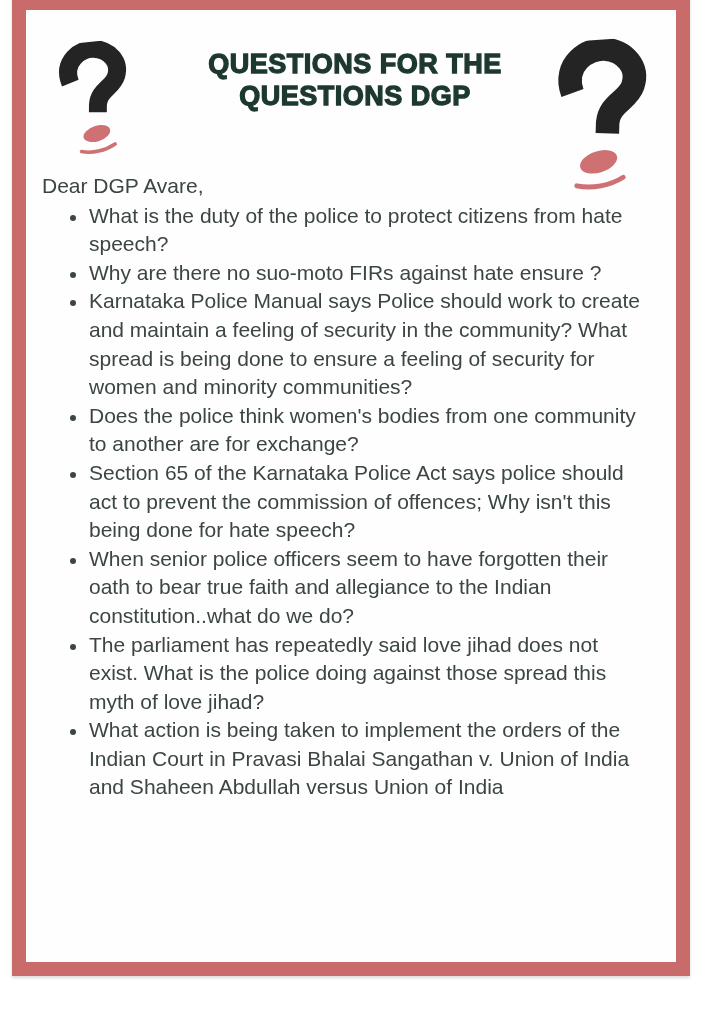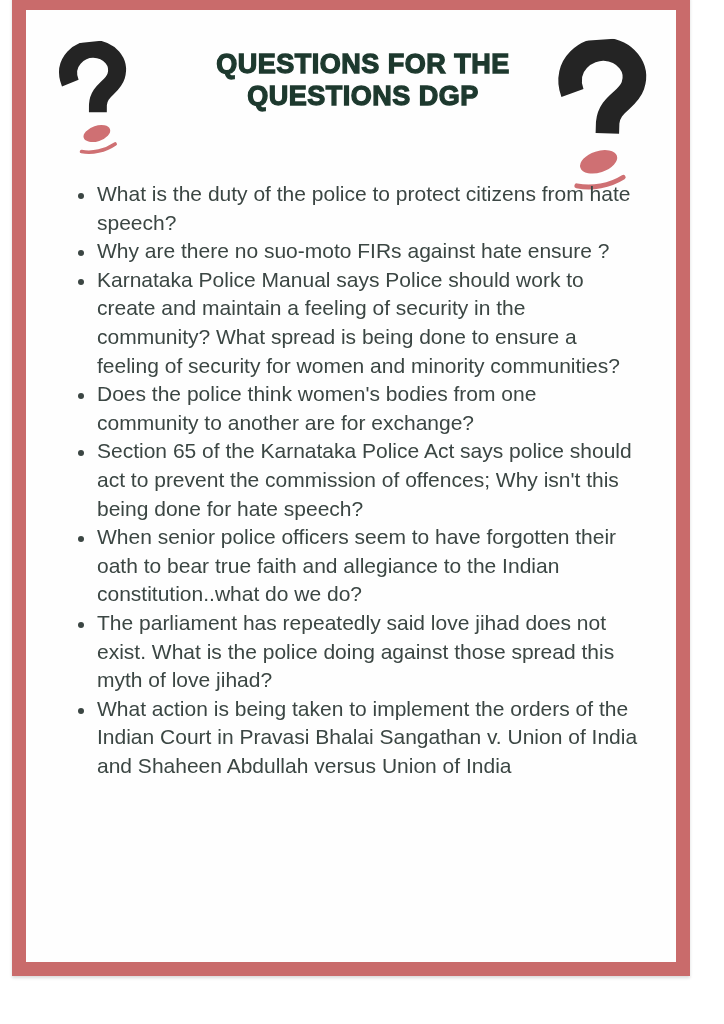--- a/index.html
+++ b/index.html
@@ -16,21 +16,21 @@
     position:absolute;
     left:12px; top:-4px;
     width:678px; height:980px;
     border:14px solid #c96b6b;
     background:#fefefe;
     box-shadow:0 2px 3px rgba(0,0,0,0.15);
   }
 
   .header-title {
     position:absolute;
-    left:12px; top:38px;
+    left:4px; top:38px;
     width:100%;
     text-align:center;
     color:#1d392e;
     font-weight:bold;
     font-size:27px;
     line-height:32px;
     letter-spacing:0.5px;
     -webkit-text-stroke:1.3px #1d392e;
   }
 
@@ -41,21 +41,21 @@
   .letter {
     position:absolute;
     left:16px; top:162px;
     width:606px;
     color:#3b4643;
     font-size:21px;
     line-height:28.6px;
   }
   .salutation { margin-bottom:1px; }
   .question-list {
-    margin:8px;
+    margin:0;
     padding-left:46px;
     list-style:disc;
   }
   .question-list li { padding-left:1px; }
   .question-list li::marker { color:#3b4643; font-size:19px; }
 </style>
 </head>
 <body>
 
 <div class="page">
@@ -72,20 +72,21 @@
       <div>QUESTIONS DGP</div>
     </div>
 
     <svg class="qmark qmark-right" viewBox="0 0 100 150" xmlns="http://www.w3.org/2000/svg">
       <path d="M26,48 C18,20 44,7 59,9 C78,12 90,28 83,45 C77,59 60,60 57,78 L56,88" fill="none" stroke="#242424" stroke-width="22" stroke-linecap="butt"></path>
       <ellipse cx="46" cy="114" rx="18" ry="10" fill="#cf7073" transform="rotate(-14 46 114)"></ellipse>
       <path d="M24,135 C38,139 55,137 68,130" fill="none" stroke="#cf7073" stroke-width="4.5" stroke-linecap="round"></path>
     </svg>
 
     <div class="letter">
+      <p class="salutation">Dear DGP Avare,</p>
       <ul class="question-list">
         <li>What is the duty of the police to protect citizens from hate speech?</li>
         <li>Why are there no suo-moto FIRs against hate ensure ?</li>
         <li>Karnataka Police Manual says Police should work to create and maintain a feeling of security in the community? What spread is being done to ensure a feeling of security for women and minority communities?</li>
         <li>Does the police think women's bodies from one community to another are for exchange?</li>
         <li>Section 65 of the Karnataka Police Act says police should act to prevent the commission of offences; Why isn't this being done for hate speech?</li>
         <li>When senior police officers seem to have forgotten their oath to bear true faith and allegiance to the Indian constitution..what do we do?</li>
         <li>The parliament has repeatedly said love jihad does not exist.  What is the police doing against those spread this myth of love jihad?</li>
         <li>What action is being taken to implement the orders of the Indian Court in Pravasi Bhalai Sangathan v. Union of India and Shaheen Abdullah versus Union of India</li>
       </ul>

